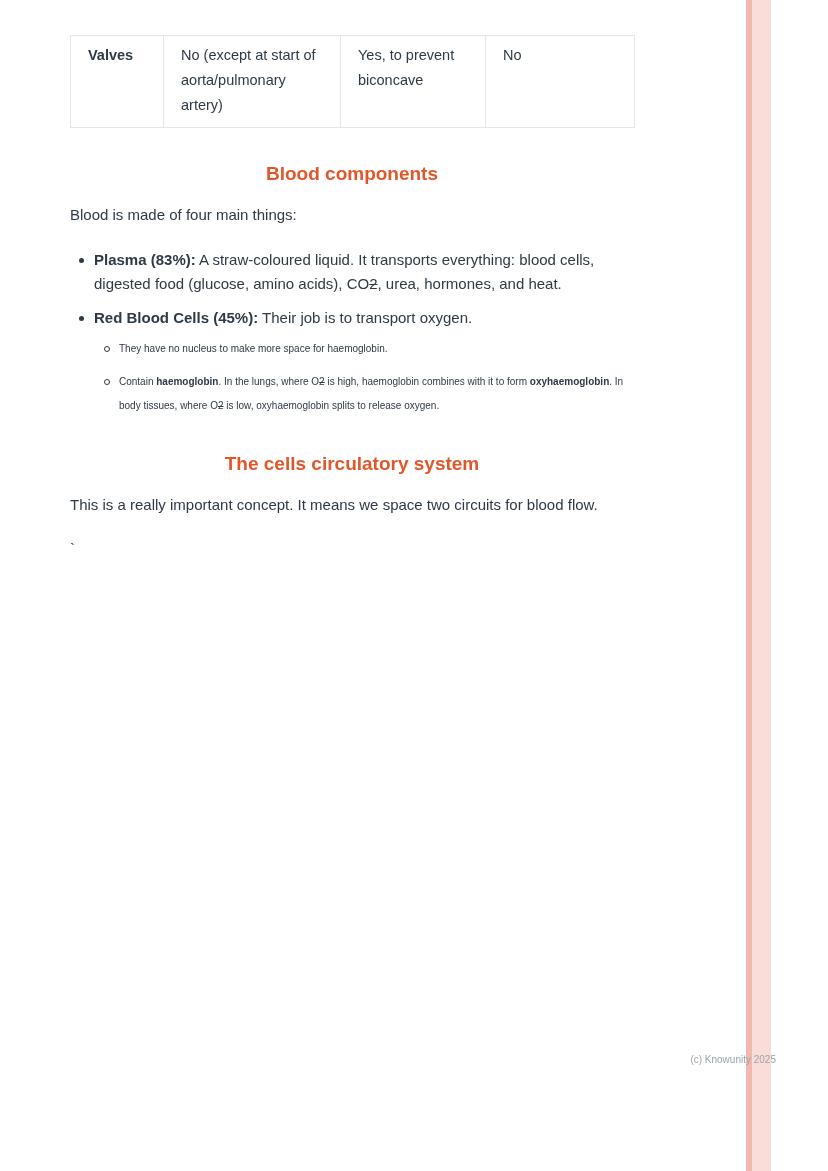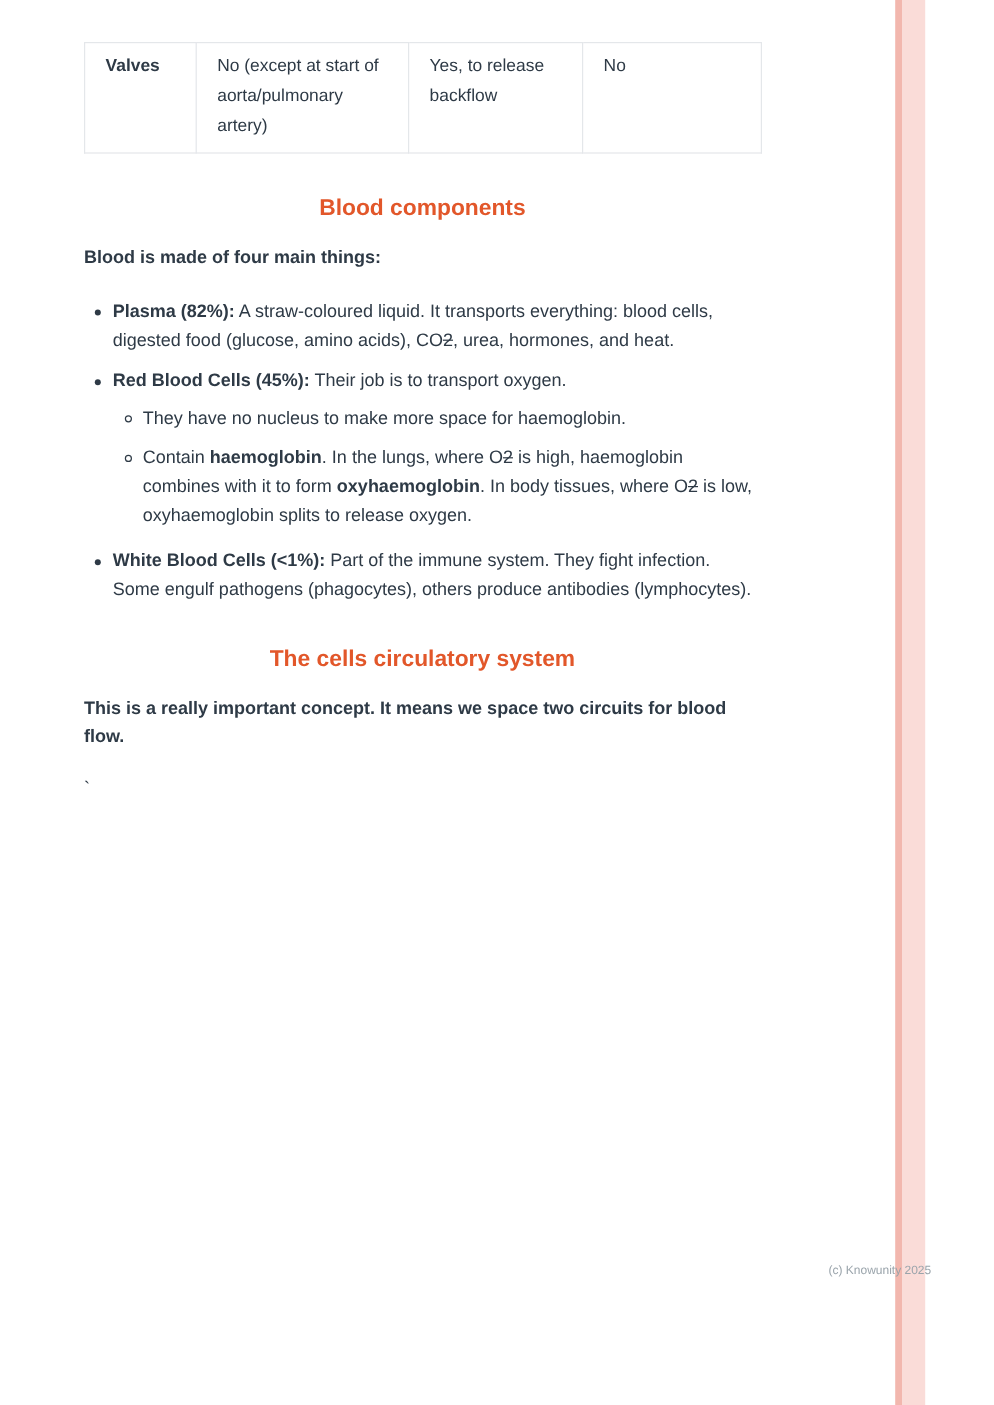--- a/index.html
+++ b/index.html
@@ -55,21 +55,20 @@
     line-height:24px;
     font-weight:700;
     color:var(--accent);
     margin:34px 0 17px 0;
     text-align:center;
   }
   p.body{
     font-size:15px;
     line-height:23px;
     margin:0 0 21px 0;
-    font-weight:bold;
   }
   ul{list-style:none;margin:0;padding:0;}
   ul.main{margin:22px 0 12px 0;}
   ul.main > li{
     position:relative;
     padding-left:24px;
     font-size:15px;
     line-height:24px;
     margin-bottom:10px;
   }
@@ -80,21 +79,21 @@
     top:10px;
     width:5px;
     height:5px;
     border-radius:50%;
     background:var(--text);
   }
   ul.sub{margin:7px 0 14px 0;}
   ul.sub > li{
     position:relative;
     padding-left:25px;
-    font-size:15px;
+    font-size:10px;
     line-height:24px;
     margin-bottom:9px;
   }
   ul.sub > li::before{
     content:"";
     position:absolute;
     left:10px;
     top:9px;
     width:4px;
     height:4px;
@@ -129,51 +128,48 @@
       <colgroup>
         <col style="width:93px">
         <col style="width:177px">
         <col style="width:145px">
         <col style="width:149px">
       </colgroup>
       <tbody>
         <tr>
           <td><span class="b">Valves</span></td>
           <td>No (except at start of aorta/pulmonary artery)</td>
-          <td>Yes, to release backflow</td>
+          <td>Yes, to prevent biconcave</td>
           <td>No</td>
         </tr>
       </tbody>
     </table>
 
     <h2 class="sec">Blood components</h2>
 
     <p class="body">Blood is made of four main things:</p>
 
     <ul class="main">
 
       <li>
-        <span class="b">Plasma (82%):</span><span> A straw-coloured liquid. It transports everything: blood cells, digested food (glucose, amino acids), CO</span><span class="strike">2</span><span>, urea, hormones, and heat.</span>
+        <span class="b">Plasma (83%):</span><span> A straw-coloured liquid. It transports everything: blood cells, digested food (glucose, amino acids), CO</span><span class="strike">2</span><span>, urea, hormones, and heat.</span>
       </li>
 
       <li>
         <span class="b">Red Blood Cells (45%):</span><span> Their job is to transport oxygen.</span>
         <ul class="sub">
           <li>
             <span>They have no nucleus to make more space for haemoglobin.</span>
           </li>
           <li>
             <span>Contain </span><span class="b">haemoglobin</span><span>. In the lungs, where O</span><span class="strike">2</span><span> is high, haemoglobin combines with it to form </span><span class="b">oxyhaemoglobin</span><span>. In body tissues, where O</span><span class="strike">2</span><span> is low, oxyhaemoglobin splits to release oxygen.</span>
           </li>
         </ul>
       </li>
 
-      <li>
-        <span class="b">White Blood Cells (&lt;1%):</span><span> Part of the immune system. They fight infection. Some engulf pathogens (phagocytes), others produce antibodies (lymphocytes).</span>
-      </li>
 
 
     </ul>
 
     <h2 class="sec">The cells circulatory system</h2>
 
     <p class="body">This is a really important concept. It means we space two circuits for blood flow.</p>
 
     <p class="stray">`</p>
 

